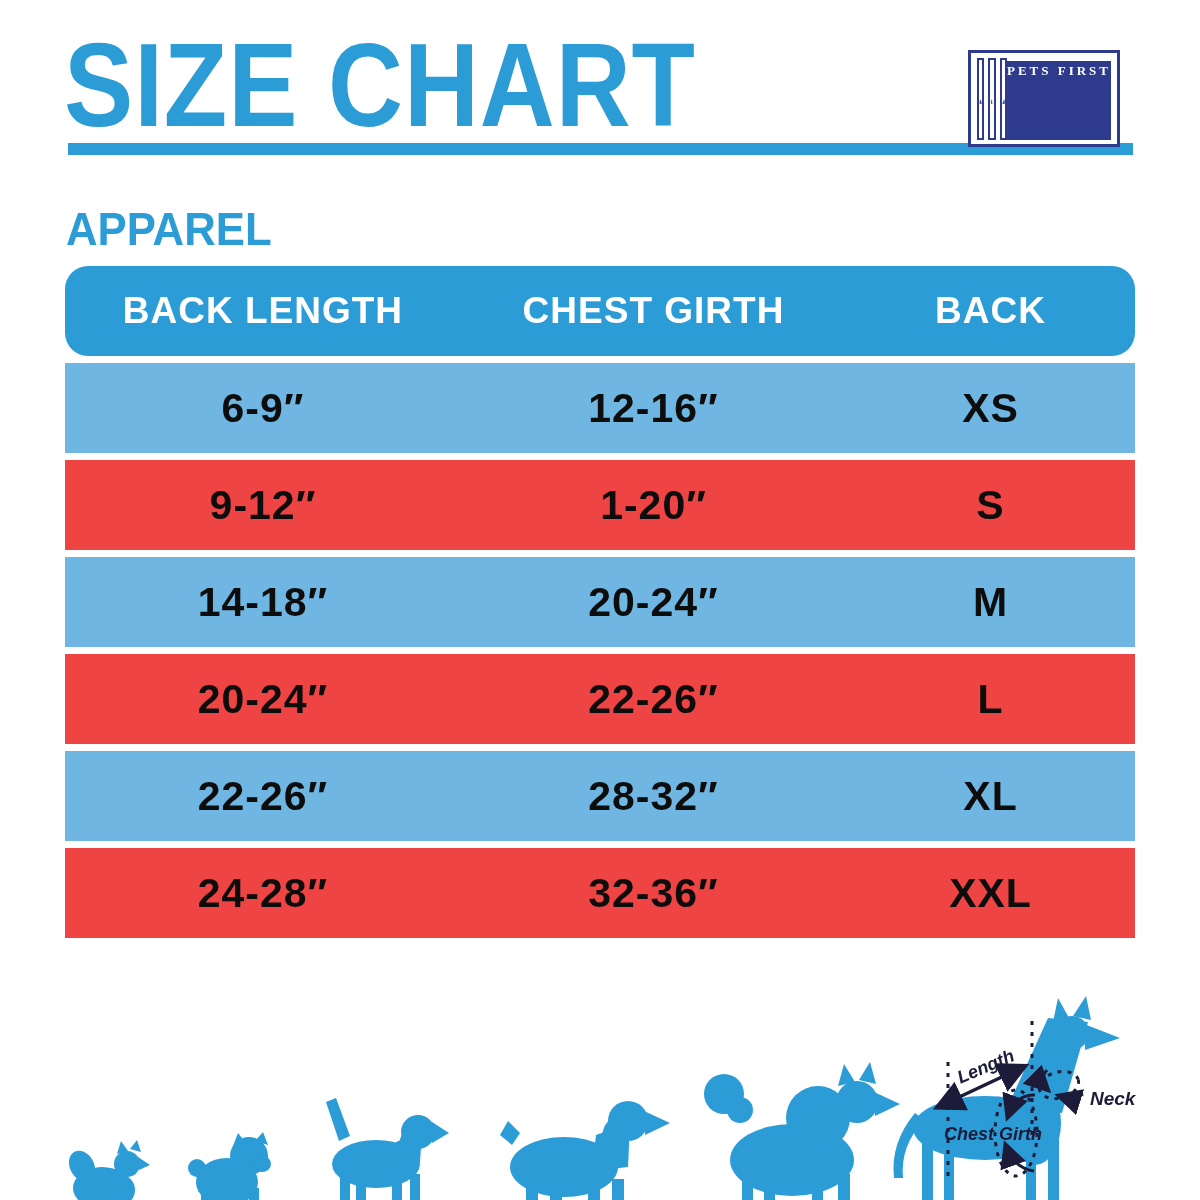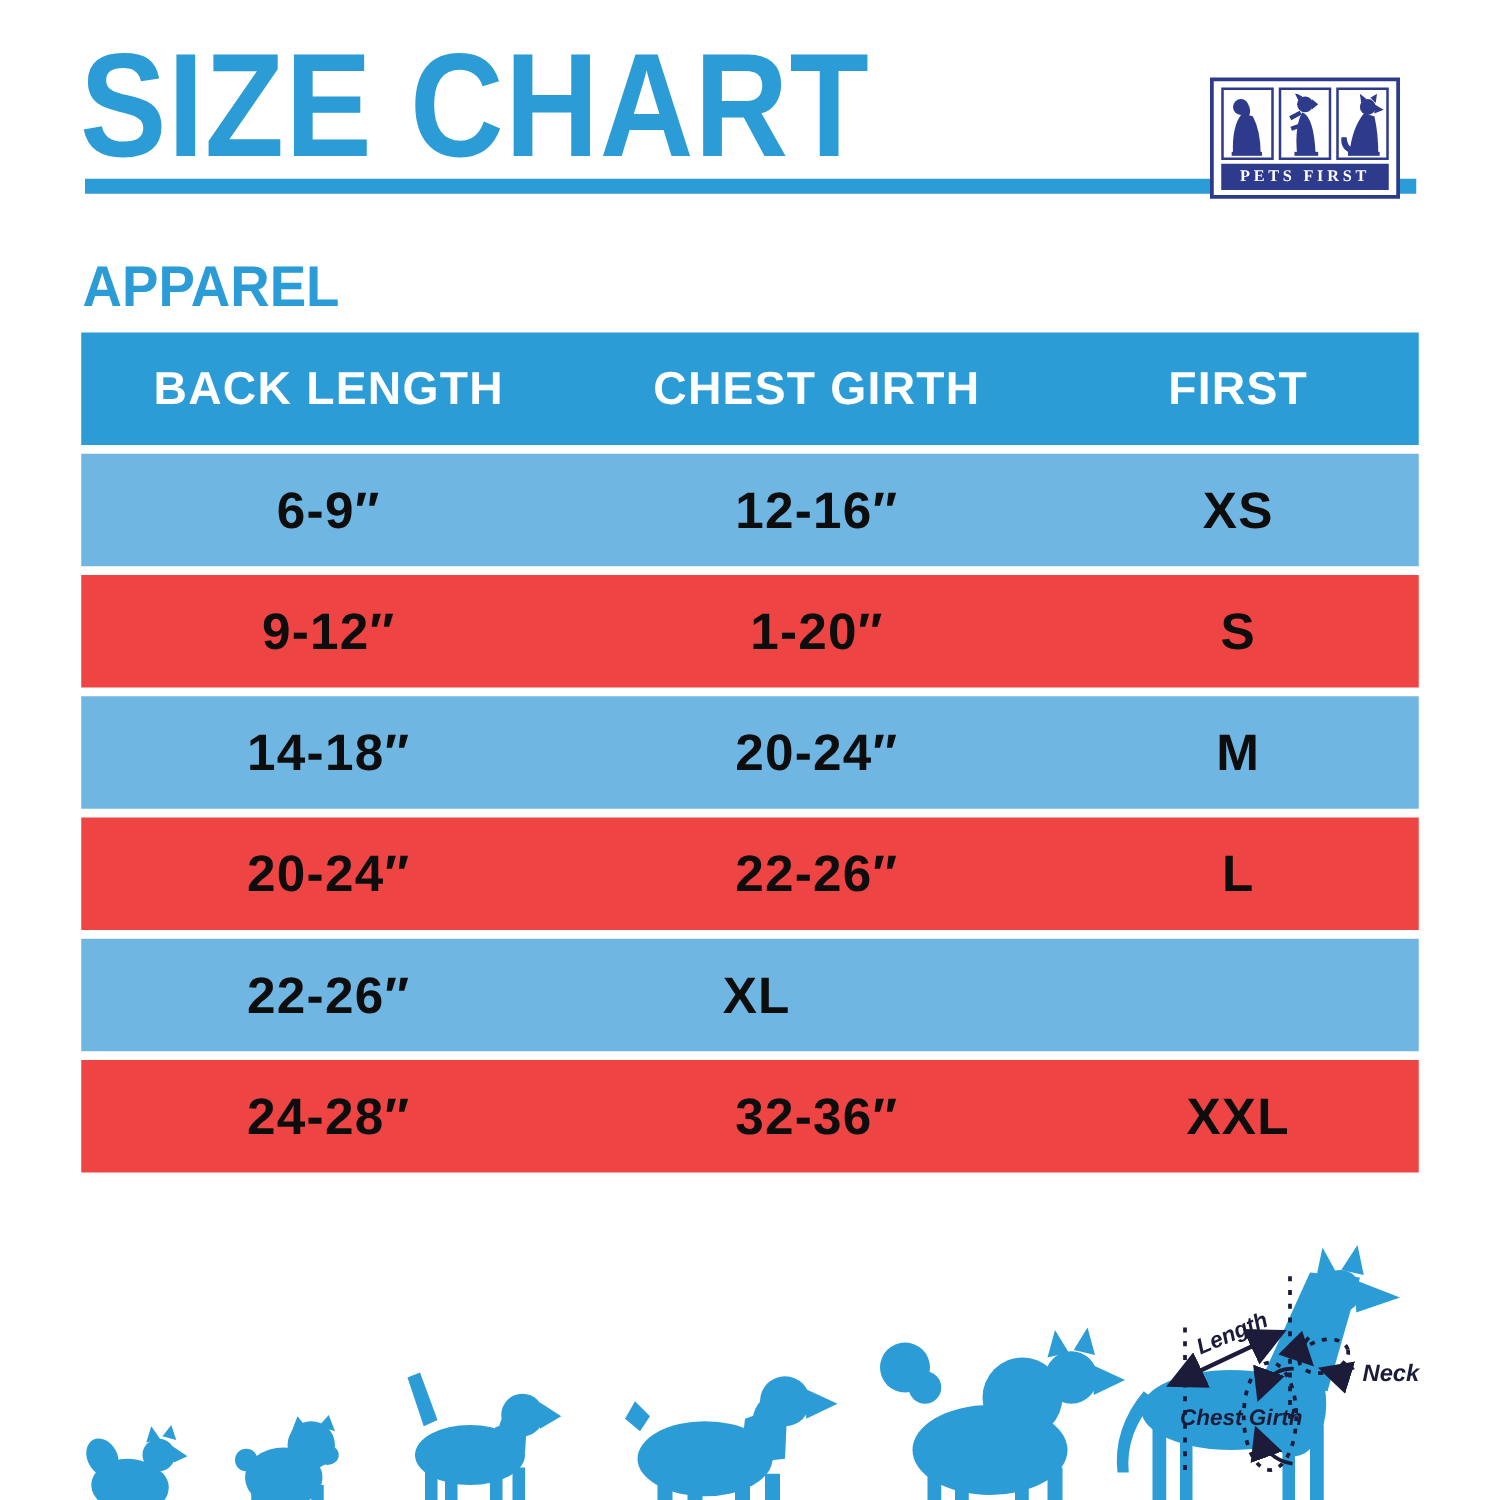--- a/index.html
+++ b/index.html
@@ -1,32 +1,32 @@
 <!DOCTYPE html>
 <html><head>
 <meta charset="utf-8">
 <style>
   html,body{margin:0;padding:0;background:#fff;}
   .canvas{position:relative;width:1200px;height:1200px;background:#ffffff;overflow:hidden;
           font-family:"Liberation Sans",sans-serif;margin-top:38px;}
   .title{position:absolute;left:64px;top:-12px;font-size:118px;font-weight:bold;color:#2B9CD6;
          line-height:1;letter-spacing:1px;transform:scaleX(0.88);transform-origin:left top;white-space:nowrap;}
   .title-underline{position:absolute;left:68px;top:105px;width:1065px;height:12px;background:#2B9CD6;}
-  .logo{position:absolute;left:968px;top:24px;width:152px;height:97px;border:3px solid #2E3A8C;
-        background:#fff;box-sizing:border-box;display:flex;flex-direction:column;padding:5px 6px 4px;}
+  .logo{position:absolute;left:968px;top:12px;width:152px;height:97px;border:3px solid #2E3A8C;
+        background:#fff;box-sizing:border-box;display:flex;flex-direction:row;padding:5px 6px 4px;}
   .logo-frames{display:flex;gap:4px;flex:1;min-height:0;}
   .logo-frame{flex:1;border:2px solid #2E3A8C;display:flex;align-items:flex-end;justify-content:center;overflow:hidden;}
   .logo-frame svg{width:100%;height:94%;}
   .logo-bar{background:#2E3A8C;color:#fff;text-align:center;font-family:"Liberation Serif",serif;
             font-weight:bold;font-size:13px;letter-spacing:3px;padding:2px 0 3px;margin-top:3px;}
   .apparel{position:absolute;left:66px;top:168px;font-size:46px;font-weight:bold;color:#2B9CD6;
            line-height:1;transform:scaleX(0.95);transform-origin:left top;}
   .size-table{position:absolute;left:65px;top:228px;width:1070px;}
   .t-row{display:flex;height:90px;margin-bottom:7px;align-items:center;}
-  .t-head{background:#2B9CD6;color:#ffffff;font-size:37px;font-weight:bold;letter-spacing:1px;}
+  .t-head{background:#2B9CD6;color:#ffffff;font-size:37px;font-weight:bold;letter-spacing:1px;border-radius:23px;}
   .t-data{font-size:41px;font-weight:bold;color:#0d0d0d;letter-spacing:1px;}
   .bg-mid{background:#6FB7E2;}
   .bg-light{background:#ef4444;}
   .cell{text-align:center;}
   .c1{width:37%;}.c2{width:36%;}.c3{width:27%;}
   .dogs-svg{position:absolute;left:0;top:950px;width:1200px;height:250px;}
   .ann-label{font-family:"Liberation Sans",sans-serif;font-weight:bold;font-style:italic;fill:#1C1C3A;}
 </style>
 </head>
 <body>
@@ -77,21 +77,21 @@
     </div>
     <div class="logo-bar">PETS FIRST</div>
   </div>
 
   <div class="apparel">APPAREL</div>
 
   <div class="size-table">
     <div class="t-row t-head">
       <div class="cell c1">BACK LENGTH</div>
       <div class="cell c2">CHEST GIRTH</div>
-      <div class="cell c3">FIRST</div>
+      <div class="cell c3">BACK</div>
     </div>
     <div class="t-row t-data bg-mid">
       <div class="cell c1">6-9″</div>
       <div class="cell c2">12-16″</div>
       <div class="cell c3">XS</div>
     </div>
     <div class="t-row t-data bg-light">
       <div class="cell c1">9-12″</div>
       <div class="cell c2">1-20″</div>
       <div class="cell c3">S</div>
@@ -101,20 +101,21 @@
       <div class="cell c2">20-24″</div>
       <div class="cell c3">M</div>
     </div>
     <div class="t-row t-data bg-light">
       <div class="cell c1">20-24″</div>
       <div class="cell c2">22-26″</div>
       <div class="cell c3">L</div>
     </div>
     <div class="t-row t-data bg-mid">
       <div class="cell c1">22-26″</div>
+      <div class="cell c2">28-32″</div>
       <div class="cell c3">XL</div>
     </div>
     <div class="t-row t-data bg-light">
       <div class="cell c1">24-28″</div>
       <div class="cell c2">32-36″</div>
       <div class="cell c3">XXL</div>
     </div>
   </div>
 
   <svg class="dogs-svg" viewBox="0 0 1200 250">

